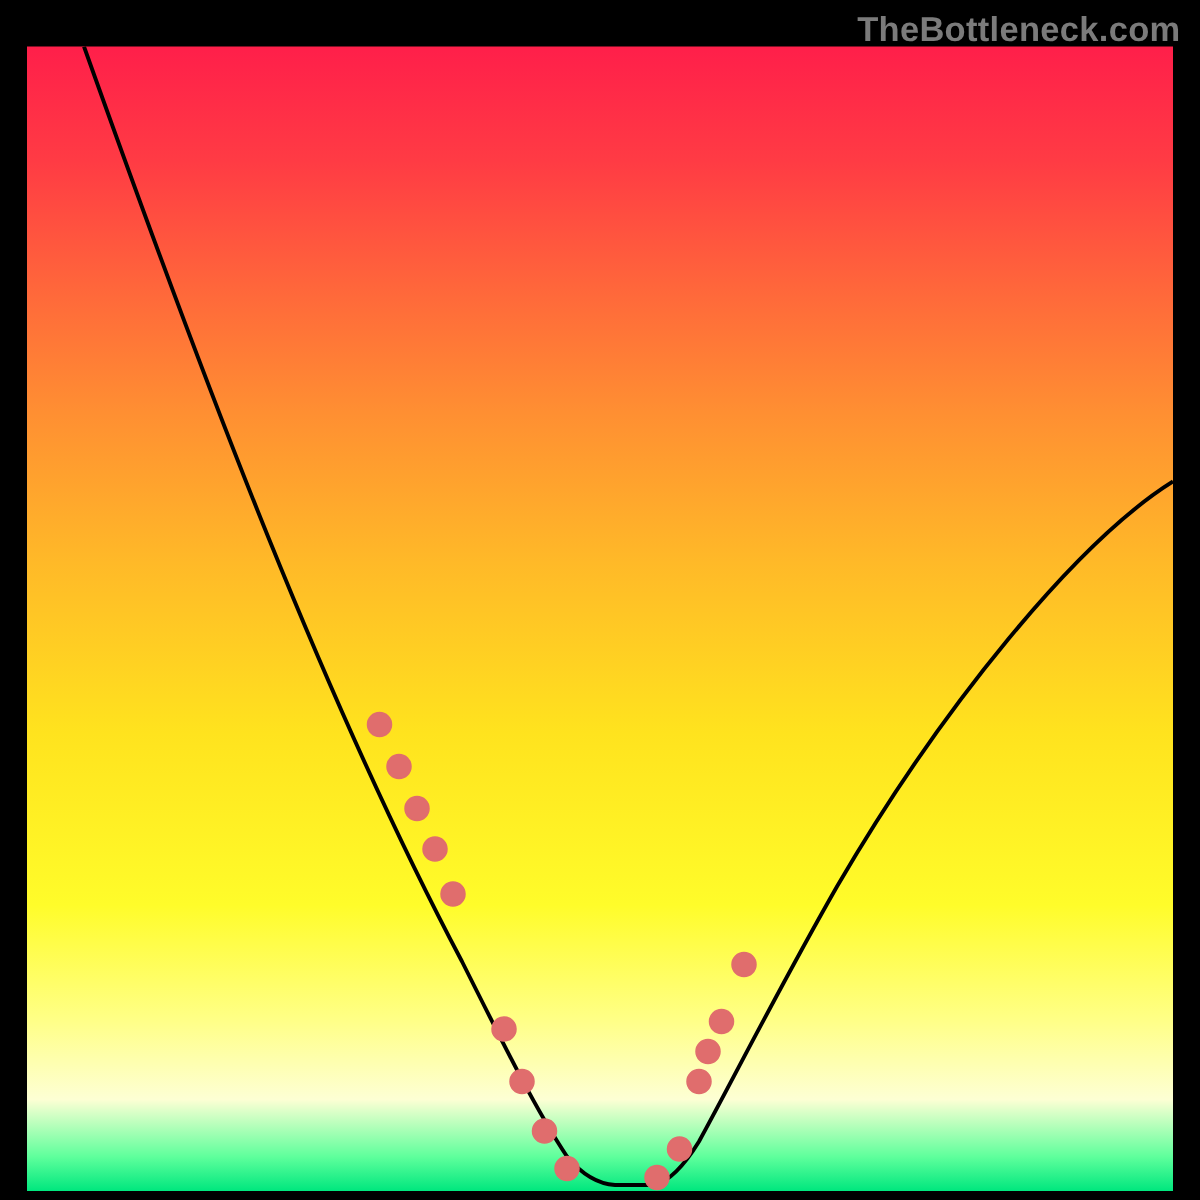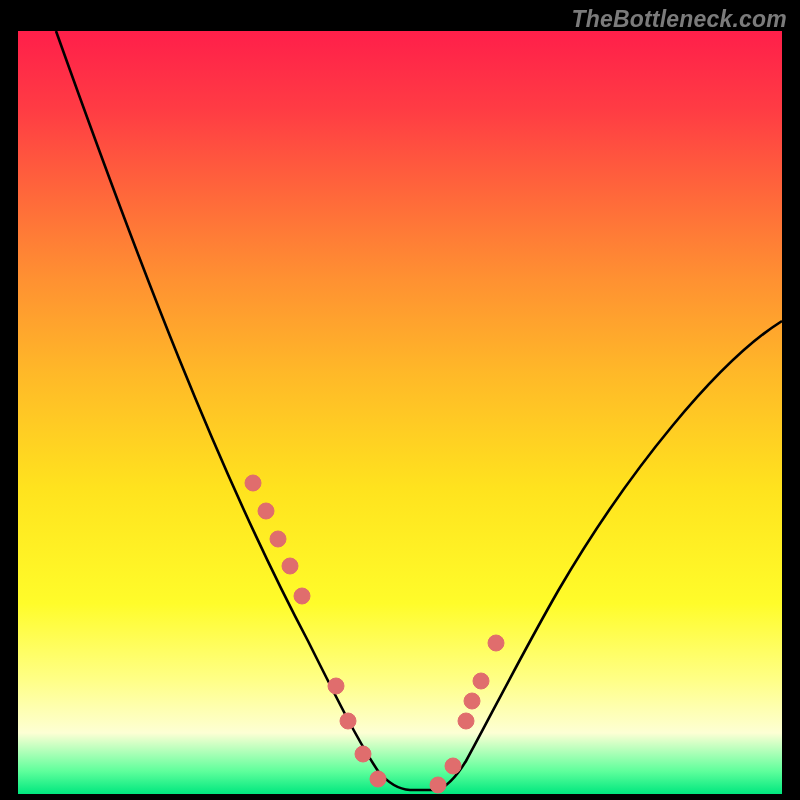--- a/index.html
+++ b/index.html
@@ -9,21 +9,20 @@
     height: 800px;
     overflow: hidden;
     background: #000;
     font-family: Arial, Helvetica, sans-serif;
   }
   .frame {
     position: absolute;
     left: 0; top: 0;
     width: 800px; height: 800px;
     background: #000;
-    font-style: italic;
   }
   .plot {
     position: absolute;
     left: 18px;
     top: 31px;
     width: 764px;
     height: 763px;
     background: linear-gradient(to bottom,
       #ff1f4a 0%,
       #ff3b44 10%,

